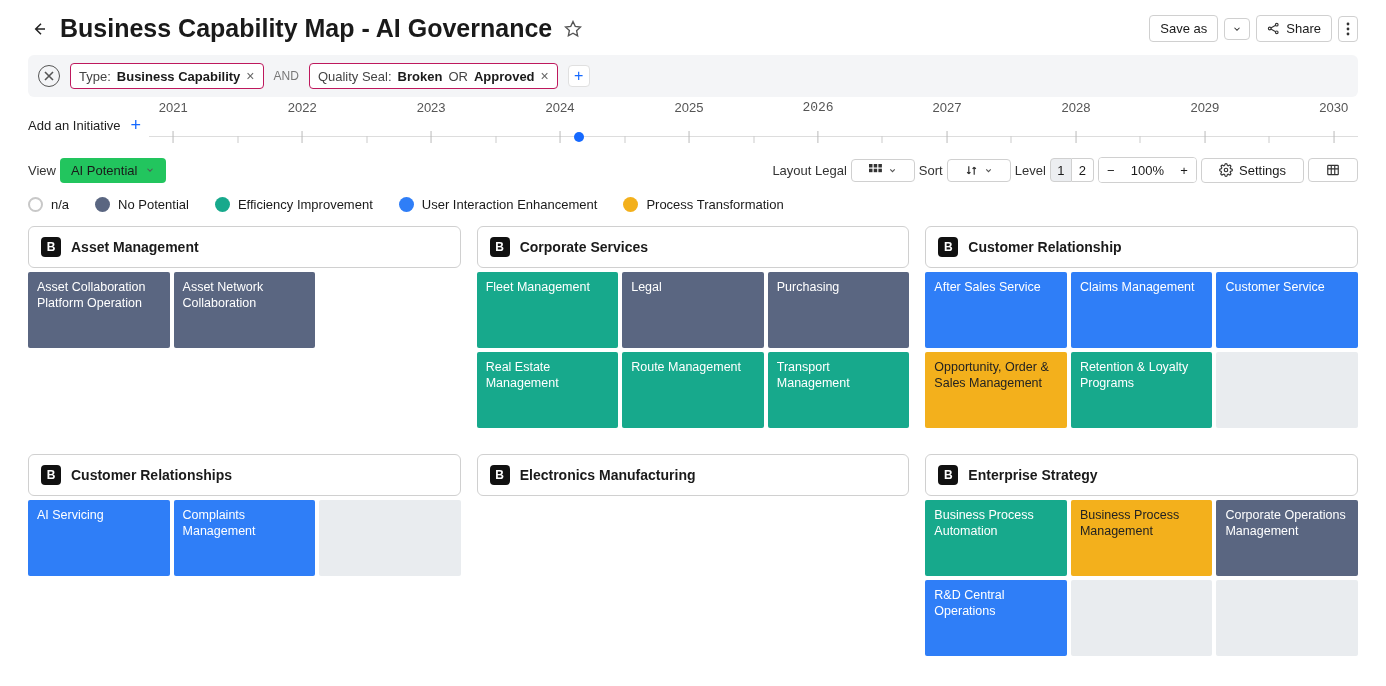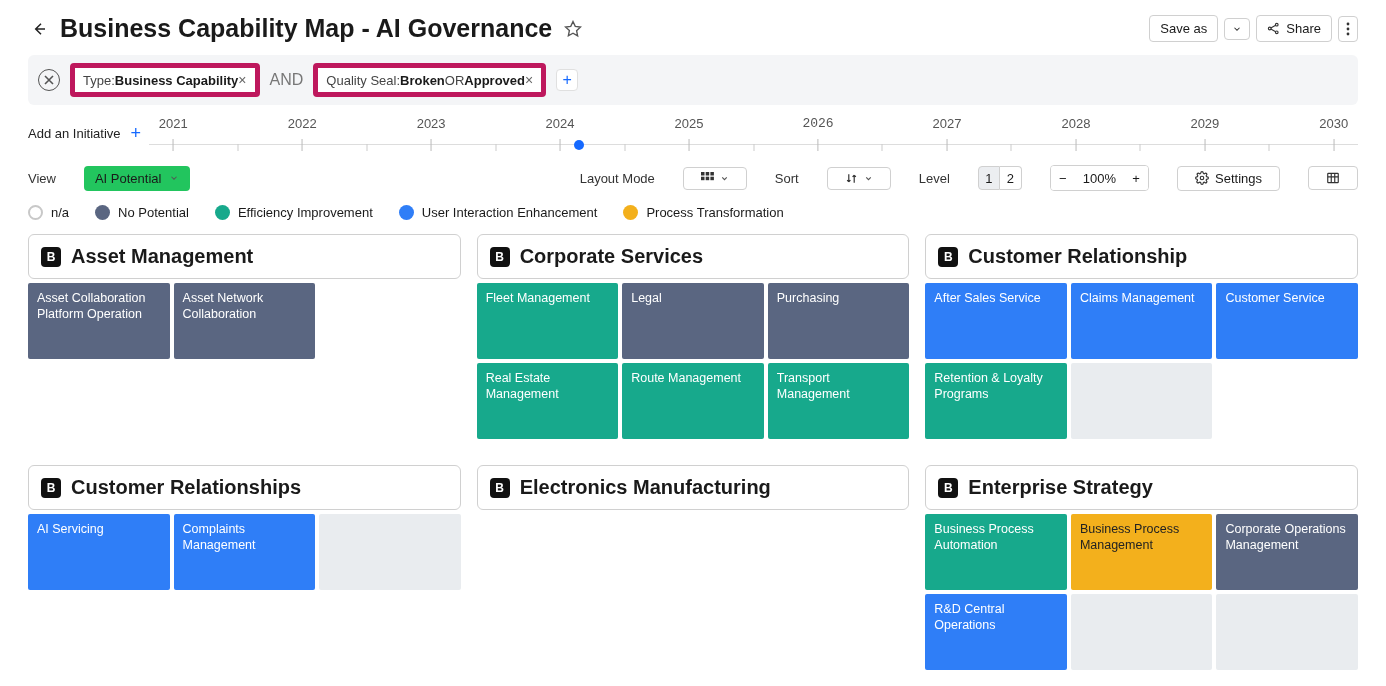--- a/index.html
+++ b/index.html
@@ -11,41 +11,41 @@
   .back-btn { width: 22px; height: 22px; display:flex;align-items:center;justify-content:center;cursor:pointer;}
   .page-title { font-size: 25px; font-weight: 700; }
   .star-btn { width:22px;height:22px;display:flex;align-items:center;justify-content:center;cursor:pointer;}
   .header-right { margin-left: auto; display:flex; gap:6px; align-items:center;}
   .btn { border:1px solid #d0d0d0; background:#fff; border-radius:4px; padding:5px 10px; font-size:13px; display:flex;align-items:center;gap:6px;cursor:pointer;}
   .btn.icon-only{ padding:5px 7px;}
 
   
   .filter-bar { background:#f4f5f7;border-radius:6px; padding:8px 10px; display:flex;align-items:center;gap:10px;margin-bottom:10px;}
   .filter-circle-x{ width:22px;height:22px;border:1.5px solid #555;border-radius:50%;display:flex;align-items:center;justify-content:center;cursor:pointer;}
-  .chip{ background:#fff;border:5px solid #be185d;border-radius:4px;padding:4px 8px;display:flex;align-items:center;cursor:pointer;}
+  .chip{ background:#fff;border:1px solid #be185d;border-radius:4px;padding:4px 8px;display:flex;align-items:center;gap:6px;cursor:pointer;}
   .chip .k{ color:#444;}
   .chip .v{ font-weight:700;}
   .chip .x{ font-size:14px;color:#666;}
-  .and-lbl{ color:#777; font-size:16px;}
+  .and-lbl{ color:#777; font-size:12px;}
   .plus-btn{ width:22px;height:22px;border:1px solid #e0e0e0;border-radius:4px;display:flex;align-items:center;justify-content:center;color:#1569ff;font-size:16px;cursor:pointer;background:#fff;}
 
   
   .timeline-row{ display:flex;align-items:center;gap:8px;margin-bottom:14px;}
   .add-initiative{ font-size:13px;color:#222;display:flex;align-items:center;gap:10px;white-space:nowrap;}
   .add-initiative .plus{ color:#1569ff;font-size:18px;cursor:pointer;}
   .timeline{ position:relative;flex:1;height:36px;}
   .timeline .baseline{ position:absolute;left:0;right:0;bottom:6px;height:1px;background:#ddd;}
   .tl-year{ position:absolute;bottom:0;transform:translateX(-50%);text-align:center;}
-  .tl-year .lbl{ font-size:13px;color:#555;margin-bottom:8px;}
+  .tl-year .lbl{ font-size:13px;color:#555;margin-bottom:16px;}
   .tl-year .tick{ width:1px;height:12px;background:#bbb;margin:0 auto;}
   .tl-mid{ position:absolute;bottom:0;width:1px;height:7px;background:#ccc;transform:translateX(-50%); }
   .tl-marker{ position:absolute;width:10px;height:10px;border-radius:50%;background:#1569ff;transform:translate(-50%,50%);bottom:6px;}
 
   
-  .toolbar{ display:flex;align-items:center;gap:28px;margin-bottom:14px;}
+  .toolbar{ display:flex;align-items:center;gap:4px;margin-bottom:14px;}
   .toolbar .lbl{ color:#333;}
   .view-select{ border:1px solid transparent;background:#22c55e;border-radius:4px;padding:4px 10px;display:flex;align-items:center;gap:8px;cursor:pointer;}
   .spacer{ flex:1;}
   .ctrl-box{ border:1px solid #d0d0d0;border-radius:4px;padding:4px 17px;display:flex;align-items:center;gap:6px;cursor:pointer;}
   .level-pill{ display:inline-flex;align-items:center;}
   .level-pill .n{ width:22px;height:24px;display:flex;align-items:center;justify-content:center;border:1px solid #d0d0d0;background:#fff;cursor:pointer;}
   .level-pill .n:first-child{ border-radius:4px 0 0 4px;}
   .level-pill .n:last-child{ border-radius:0 4px 4px 0;border-left:none;}
   .level-pill .n.active{ background:#eceef1;}
   .zoom-ctrl{ display:flex;align-items:center;border:1px solid #d0d0d0;border-radius:4px;overflow:hidden;}
@@ -60,21 +60,21 @@
   .dot-no{ background:#5a6681;}
   .dot-eff{ background:#17a98c;}
   .dot-user{ background:#2f7ef7;}
   .dot-proc{ background:#f3b01c;}
 
   
   .groups-row{ display:flex;gap:16px;margin-bottom:26px;}
   .group{ flex:1;display:flex;flex-direction:column;}
   .group-header{ border:1px solid #d0d0d0;border-radius:6px;padding:10px 12px;display:flex;align-items:center;gap:10px;margin-bottom:4px;cursor:pointer;}
   .b-badge{ width:20px;height:20px;border-radius:4px;background:#111;color:#fff;font-weight:700;display:flex;align-items:center;justify-content:center;font-size:12px;}
-  .group-title{ font-weight:700;font-size:20px;}
+  .group-title{ font-weight:700;font-size:14px;}
   .cell-grid{ display:grid;grid-template-columns:repeat(3,1fr);gap:4px;}
   .cell{ height:76px;border-radius:2px;padding:8px 9px;font-size:12.5px;color:#fff;cursor:pointer;line-height:1.25;display:block;}
   .cell.no{ background:#5a6681;}
   .cell.eff{ background:#17a98c;}
   .cell.user{ background:#2f7ef7;}
   .cell.proc{ background:#f3b01c;color:#222;}
   .cell.blank{ background:#e9ecef;cursor:default;}
 
   svg{ display:block;}
 </style>
@@ -208,21 +208,21 @@
   <div class="toolbar">
     <span class="lbl">View</span>
     <div class="view-select">
       <span>AI Potential</span>
       <svg width="10" height="10" viewBox="0 0 24 24" fill="none" stroke="#555" stroke-width="2.5">
           <path d="M6 9l6 6 6-6"></path>
         </svg>
     </div>
     <div class="spacer"></div>
 
-    <span class="lbl">Layout Mode</span>
+    <span class="lbl">Layout Legal</span>
     <div class="ctrl-box">
       <svg width="13" height="13" viewBox="0 0 13 13">
           <rect x="0" y="0" width="3.5" height="3.5" fill="#333"></rect>
           <rect x="4.7" y="0" width="3.5" height="3.5" fill="#333"></rect>
           <rect x="9.4" y="0" width="3.5" height="3.5" fill="#333"></rect>
           <rect x="0" y="4.7" width="3.5" height="3.5" fill="#333"></rect>
           <rect x="4.7" y="4.7" width="3.5" height="3.5" fill="#333"></rect>
           <rect x="9.4" y="4.7" width="3.5" height="3.5" fill="#333"></rect>
         </svg>
       <svg width="9" height="9" viewBox="0 0 24 24" fill="none" stroke="#555" stroke-width="3">
@@ -319,20 +319,21 @@
         </div>
         <div class="group">
           <div class="group-header">
             <div class="b-badge">B</div>
             <div class="group-title">Customer Relationship</div>
           </div>
           <div class="cell-grid">
             <div class="cell user">After Sales Service</div>
             <div class="cell user">Claims Management</div>
             <div class="cell user">Customer Service</div>
+            <div class="cell proc">Opportunity, Order &amp; Sales Management</div>
             <div class="cell eff">Retention &amp; Loyalty Programs</div>
             <div class="cell blank"></div>
           </div>
         </div>
       </div>
       <div class="groups-row">
         <div class="group">
           <div class="group-header">
             <div class="b-badge">B</div>
             <div class="group-title">Customer Relationships</div>

